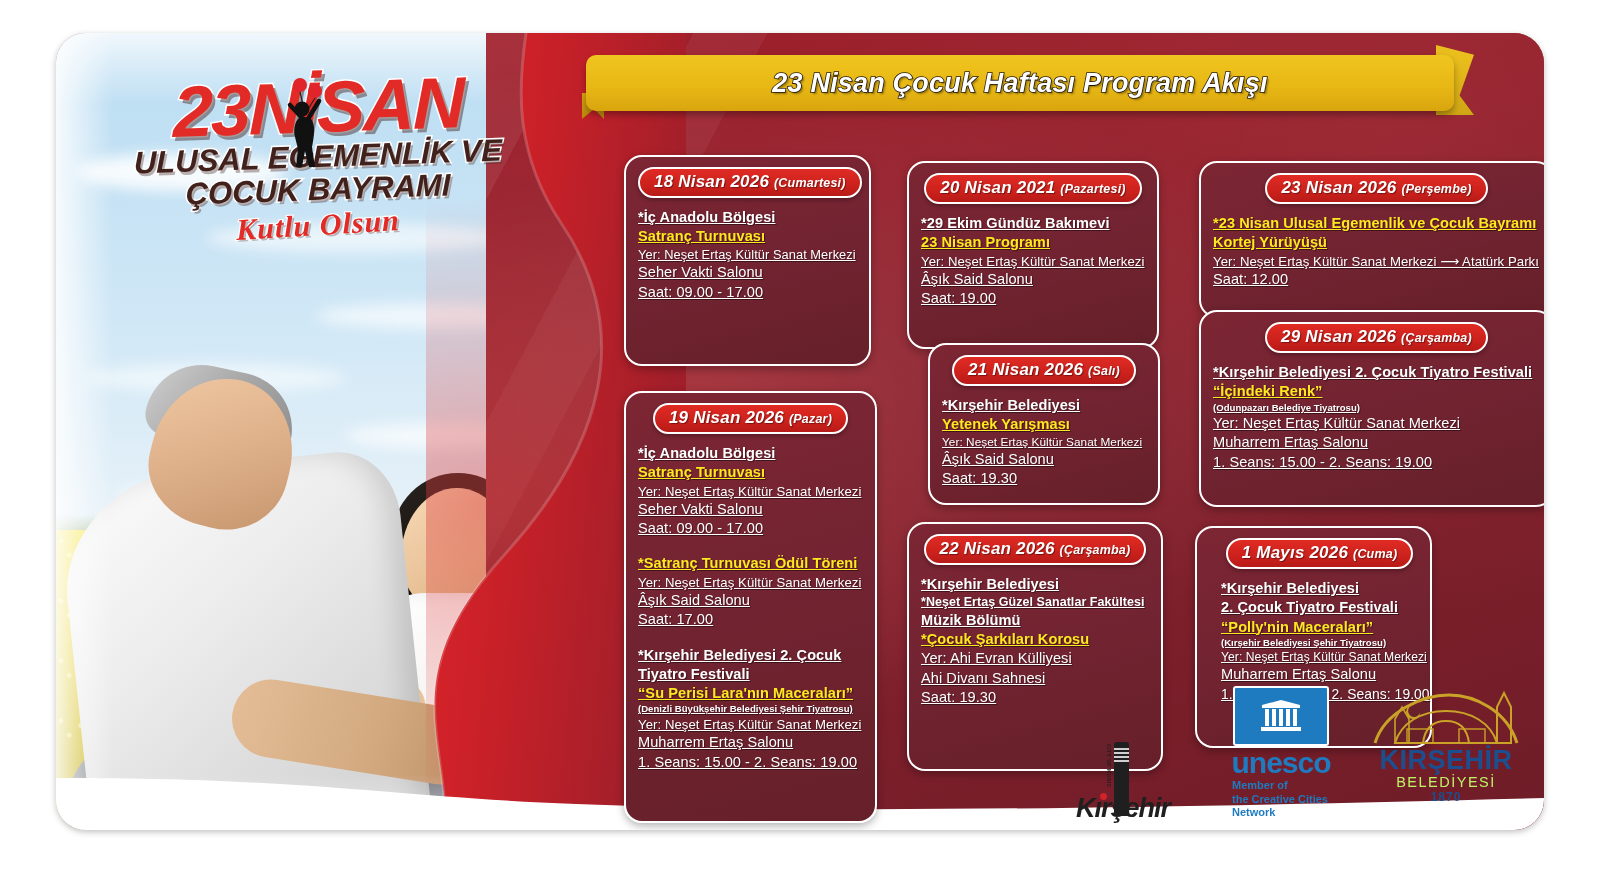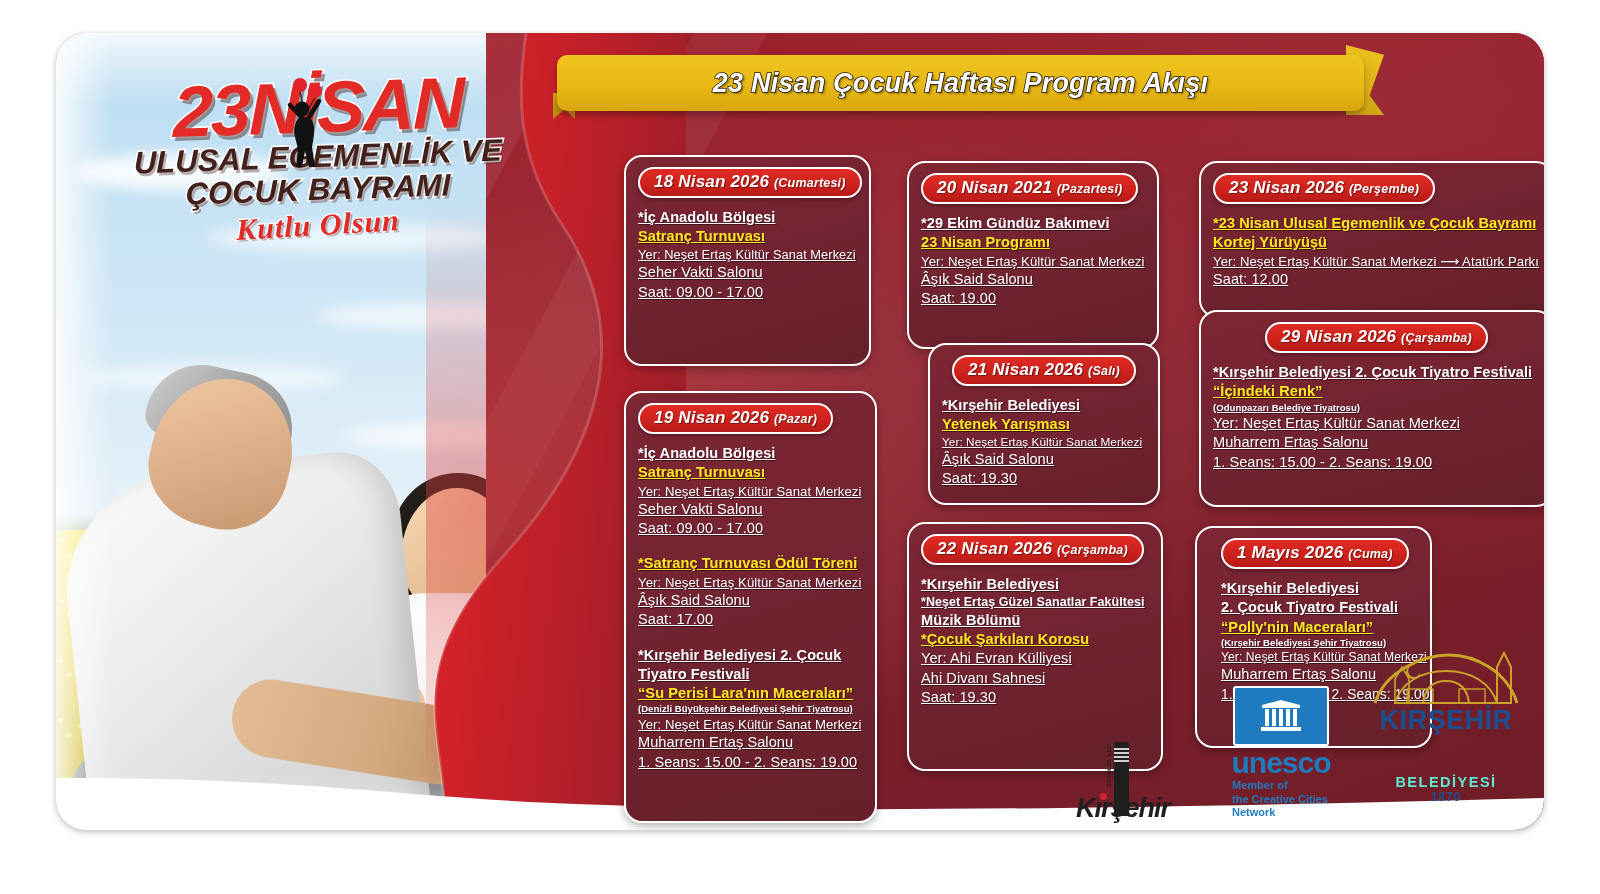--- a/index.html
+++ b/index.html
@@ -205,22 +205,22 @@
     paint-order: stroke fill;
     text-shadow: 2px 2px 0 rgba(60,30,30,.3);
     transform: skewY(-2deg) rotate(-1.5deg);
   }
   .kid-silhouette {
     position:absolute; left:156px; top:2px; width:60px; height:96px; z-index:2;
   }
 
   
   .ribbon {
-    position: absolute; left: 501px; top: 22px;
-    width: 807px; height: 56px; z-index: 5;
+    position: absolute; left: 530px; top: 22px;
+    width: 868px; height: 56px; z-index: 5;
   }
   .ribbon-body {
     position:absolute; inset:0;
     background: linear-gradient(180deg,#f0c51f 0%, #e8b815 55%, #d9a50e 100%);
     border-radius: 10px;
     box-shadow: 0 4px 6px rgba(0,0,0,.3);
   }
   .ribbon-tail-l, .ribbon-tail-r {
     position:absolute; top:38px; width:22px; height:26px;
     background: linear-gradient(180deg,#d9a50e,#b8870a);
@@ -243,21 +243,21 @@
   
   .card {
     position: absolute;
     background: linear-gradient(165deg,#7d2634 0%, #722331 50%, #662029 100%);
     border: 2px solid #ffffff;
     border-radius: 18px;
     box-shadow: 0 3px 8px rgba(0,0,0,.3);
     padding: 10px 12px 12px;
     z-index: 4;
   }
-  .datepill-wrap { }
+  .datepill-wrap { text-align:center; }
   .datepill {
     display:inline-block;
     background: linear-gradient(180deg,#e02b24 0%, #cc211c 60%, #b81b18 100%);
     border: 2px solid #ffffff;
     border-radius: 20px;
     padding: 3px 14px 4px;
     color:#ffffff;
     font-size: 17px; font-weight:700; font-style:italic;
     letter-spacing:.2px;
     text-shadow: 1px 1px 1px rgba(0,0,0,.4);
@@ -333,21 +333,21 @@
     font-size: 11px; color:#1e7bc0; line-height:1.25; font-weight:700;
     text-align:left; margin-left:16px;
   }
 
   .logo-kb { left: 300px; bottom: 20px; width: 160px; }
   .kb-word {
     font-size: 27px; font-weight:700; color:#1b4f8f;
     letter-spacing:.5px; line-height:1;
   }
   .kb-sub {
-    font-size: 14.5px; font-weight:700; color:#5eead4; letter-spacing:1.5px;margin-top:40px;
+    font-size: 14.5px; font-weight:400; color:#bef264; letter-spacing:1.5px;
   }
   .kb-year { font-size: 12px; font-weight:700; color:#1b4f8f; letter-spacing:1px;}
   .kb-art { width:150px; height:58px; margin:0 auto -4px; }
 
 </style>
 </head>
 <body>
 
 <div id="poster">
 

